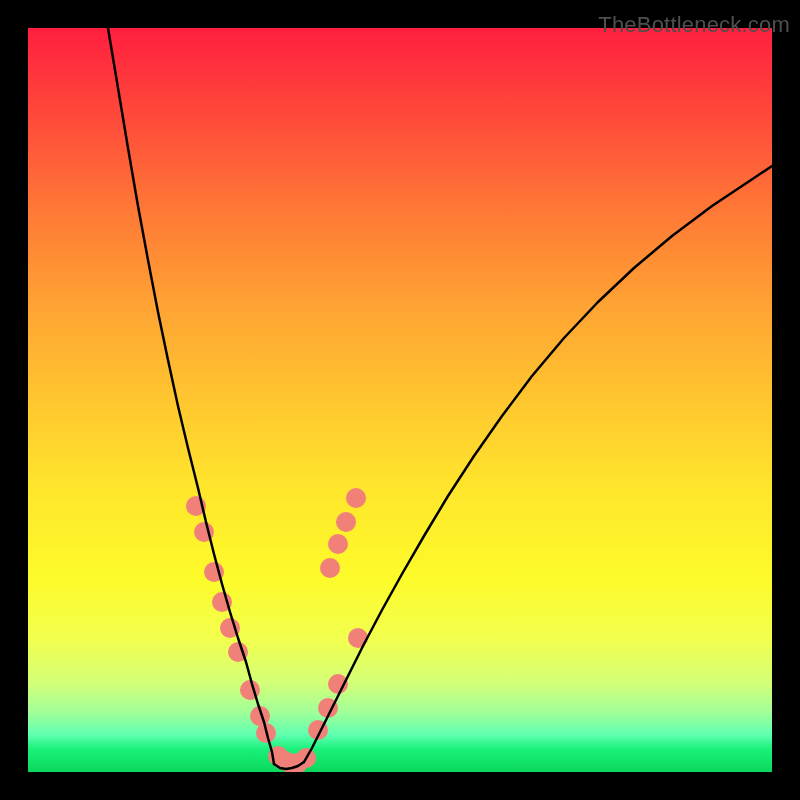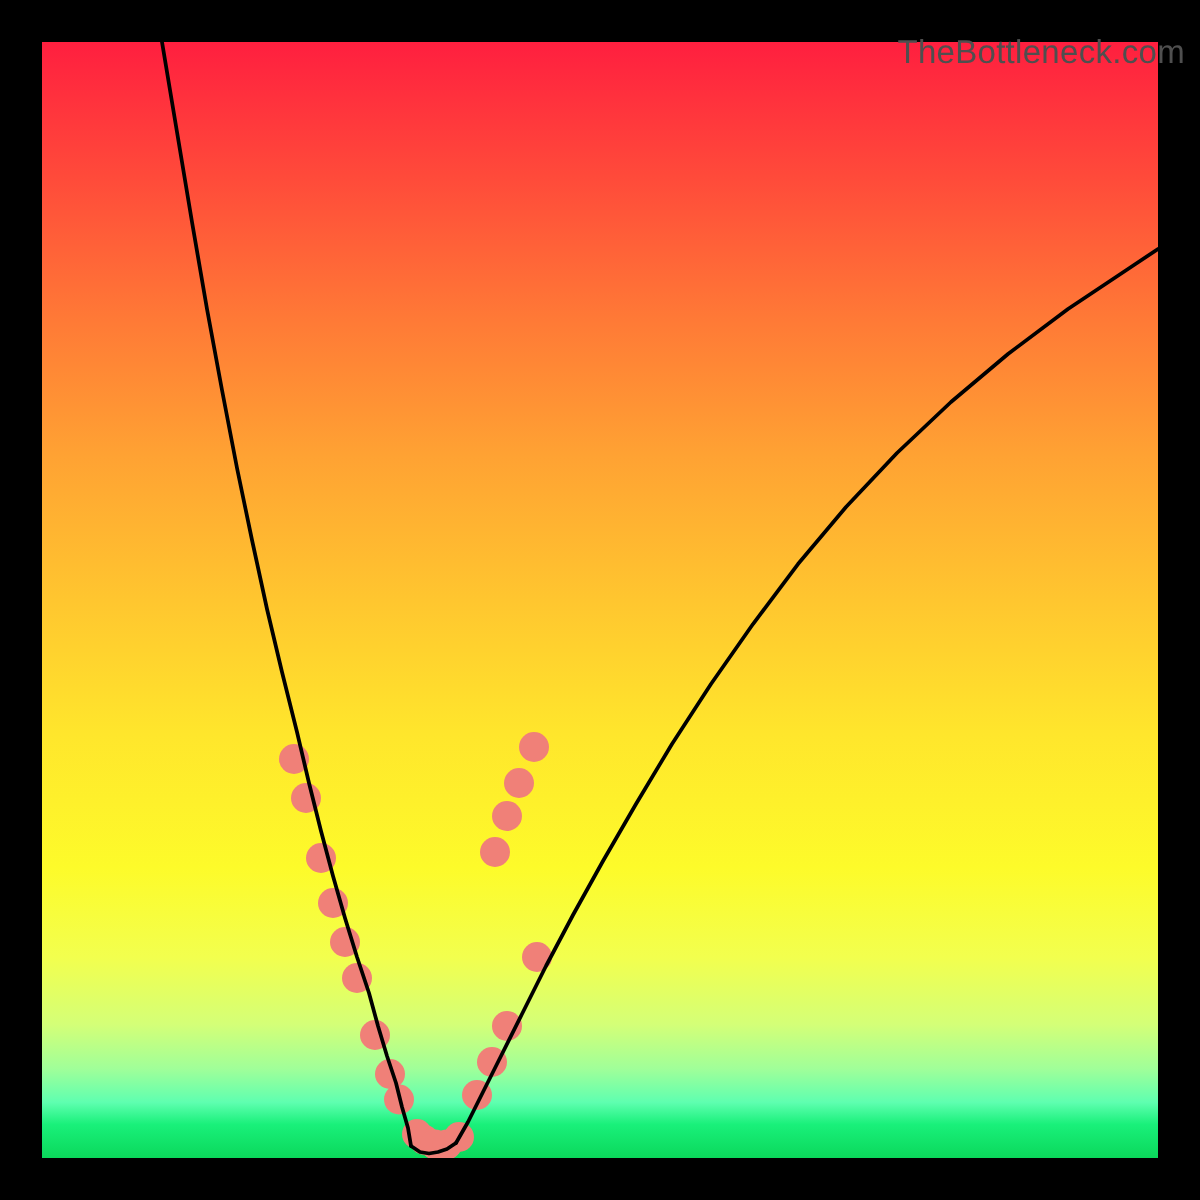--- a/index.html
+++ b/index.html
@@ -37,21 +37,21 @@
   svg.overlay {
     position: absolute;
     left: 28px;
     top: 28px;
     width: 744px;
     height: 744px;
     pointer-events: none;
   }
   .watermark {
     position: absolute;
-    top: 22px;
+    top: 12px;
     right: 10px;
     color: #4f4f4f;
     font-size: 22px;
     font-weight: 500;
     letter-spacing: 0.2px;
     text-align: right;
   }
 </style>
 </head>
 <body>

